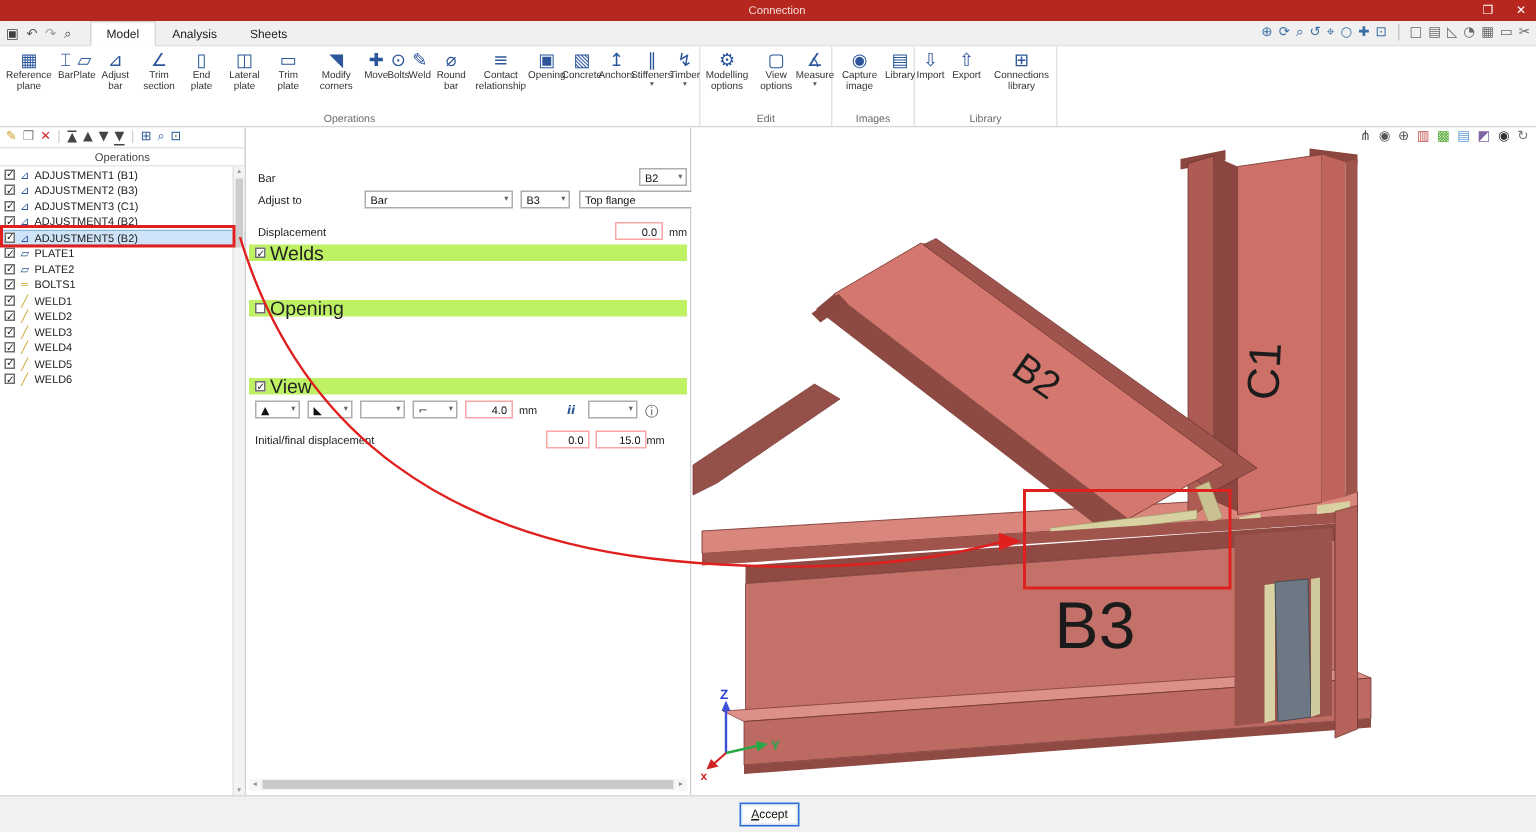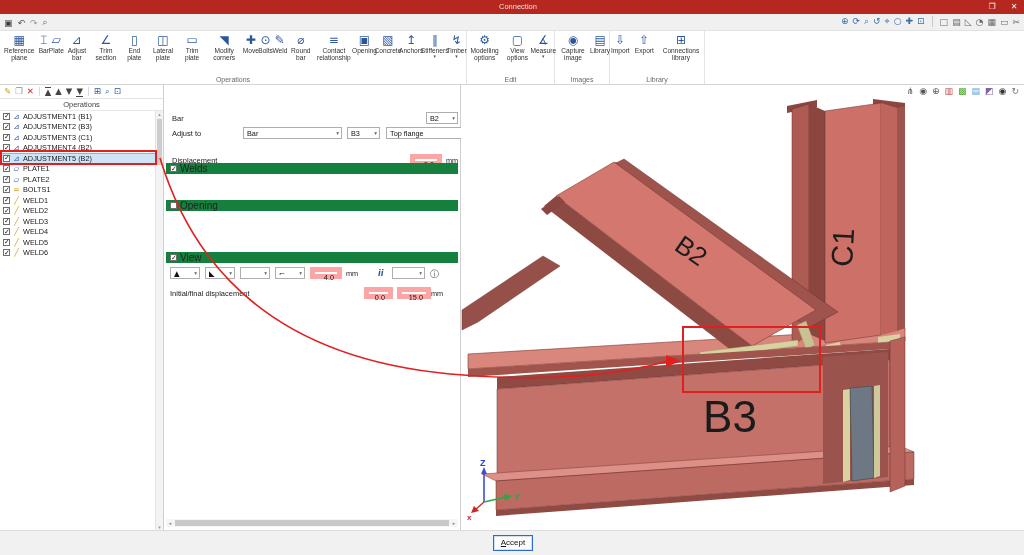--- a/index.html
+++ b/index.html
@@ -60,23 +60,23 @@
   .vscroll .arr { position:absolute; left:0; width:7px; text-align:center; font-size:5px; color:#999; }
   .vscroll .arr.up { top:0; } .vscroll .arr.dn { bottom:0; }
   .vscroll .thumb { position:absolute; left:1px; top:8px; width:5px; height:46px; background:#cdcdcd; }
 
   .props-panel { position:absolute; left:164px; top:85px; width:297px; height:445px; background:#fff; border-right:1px solid #cfcfcf; }
   .prow { position:absolute; left:0; width:100%; height:13px; }
   .plabel { position:absolute; left:8px; top:0; line-height:13px; font-size:7.5px; color:#222; }
   .dd { position:absolute; height:12px; border:1px solid #aeaeae; background:#fff; display:flex; align-items:center; }
   .dd .ddv { flex:1; padding-left:3px; font-size:7.3px; color:#111; white-space:nowrap; overflow:hidden; }
   .dd .ddc { flex:0 0 auto; font-size:5.5px; color:#666; padding:0 2px; }
-  .num { position:absolute; height:12px; border:5px solid #fca5a5; background:#fff; font-size:7.3px; color:#111; text-align:right; line-height:11px; padding-right:3px; }
+  .num { position:absolute; height:12px; border:1px solid #fca5a5; background:#fff; font-size:7.3px; color:#111; text-align:right; line-height:11px; padding-right:3px; }
   .unit { position:absolute; top:0; line-height:13px; font-size:7.3px; color:#222; }
-  .secbar { position:absolute; left:2px; right:2px; height:11px; background:#15803d; display:flex; align-items:center; gap:3px; padding-left:4px; font-size:10px; color:#222; }
+  .secbar { position:absolute; left:2px; right:2px; height:11px; background:#bef264; display:flex; align-items:center; gap:3px; padding-left:4px; font-size:13px; color:#222; }
   .seccb { width:7px; height:7px; border:1px solid #6e6e6e; background:#fff; position:relative; flex:0 0 auto; }
   .wicon { color:#2b579a; font-size:8px; }
   .pairicon { position:absolute; top:2px; font-size:8px; font-style:italic; font-weight:bold; color:#2b579a; }
   .infoicon { position:absolute; top:1px; font-size:9px; color:#555; }
   .hscroll { position:absolute; left:2px; right:2px; bottom:3px; height:8px; background:#f6f6f6; }
   .hscroll .arr { position:absolute; top:0; width:8px; text-align:center; font-size:5px; line-height:8px; color:#888; }
   .hscroll .arr.lt { left:0; } .hscroll .arr.rt { right:0; }
   .hscroll .thumb { position:absolute; left:9px; right:9px; top:1px; height:6px; background:#c9c9c9; }
 
   .viewport { position:absolute; left:461px; top:85px; width:563px; height:445px; background:#fff; }
@@ -104,20 +104,26 @@
     <div class="wbtn close glyph" data-name="close-icon">✕</div>
   </div>
 
   <div class="tabrow" data-name="tab-row">
     <div class="qa" data-name="quick-access-toolbar">
 
     <span class="ticon glyph" data-name="save-icon" style="color: rgb(63, 63, 63);">▣</span>
         <span class="ticon glyph" data-name="undo-icon" style="color: rgb(85, 85, 85);">↶</span>
         <span class="ticon glyph" data-name="redo-icon" style="color: rgb(154, 154, 154);">↷</span>
         <span class="ticon glyph" data-name="search-icon" style="color: rgb(85, 85, 85);">⌕</span>
+      </div>
+    <div class="tabs" data-name="ribbon-tabs">
+
+    <div class="tab active" data-name="tab-model"><span>Model</span></div>
+        <div class="tab" data-name="tab-analysis"><span>Analysis</span></div>
+        <div class="tab" data-name="tab-sheets"><span>Sheets</span></div>
       </div>
     <div class="viewtools" data-name="view-tools">
       <div class="grp-a">
 
       <span class="ticon glyph" data-name="pan-view-icon">⊕</span>
           <span class="ticon glyph" data-name="orbit-view-icon">⟳</span>
           <span class="ticon glyph" data-name="zoom-view-icon">⌕</span>
           <span class="ticon glyph" data-name="previous-view-icon">↺</span>
           <span class="ticon glyph" data-name="zoom-window-icon">⌖</span>
           <span class="ticon glyph" data-name="zoom-out-icon">○</span>
@@ -448,21 +454,21 @@
       <div class="dd" style="left:183px;width:33px" data-name="adjust-member-select">
         <span class="ddv">B3</span>
         <span class="ddc glyph" data-name="chevron-down-icon">▾</span>
       </div>
       <div class="dd" style="left:222px;width:84px" data-name="adjust-part-select">
         <span class="ddv">Top flange</span>
         <span class="ddc glyph" data-name="chevron-down-icon">▾</span>
       </div>
     </div>
 
-    <div class="prow" style="top:69px" data-name="displacement-row">
+    <div class="prow" style="top:63px" data-name="displacement-row">
       <span class="plabel" data-name="displacement-label">Displacement</span>
       <div class="num" style="left:246px;width:32px" data-name="displacement-input">0.0</div>
       <span class="unit" style="left:282px" data-name="displacement-unit">mm</span>
     </div>
 
     <div class="secbar" style="top:78px" data-name="welds-section-header">
       <span class="seccb checked" data-name="welds-checkbox"></span>
       <span data-name="welds-section-label">Welds</span>
     </div>
 

